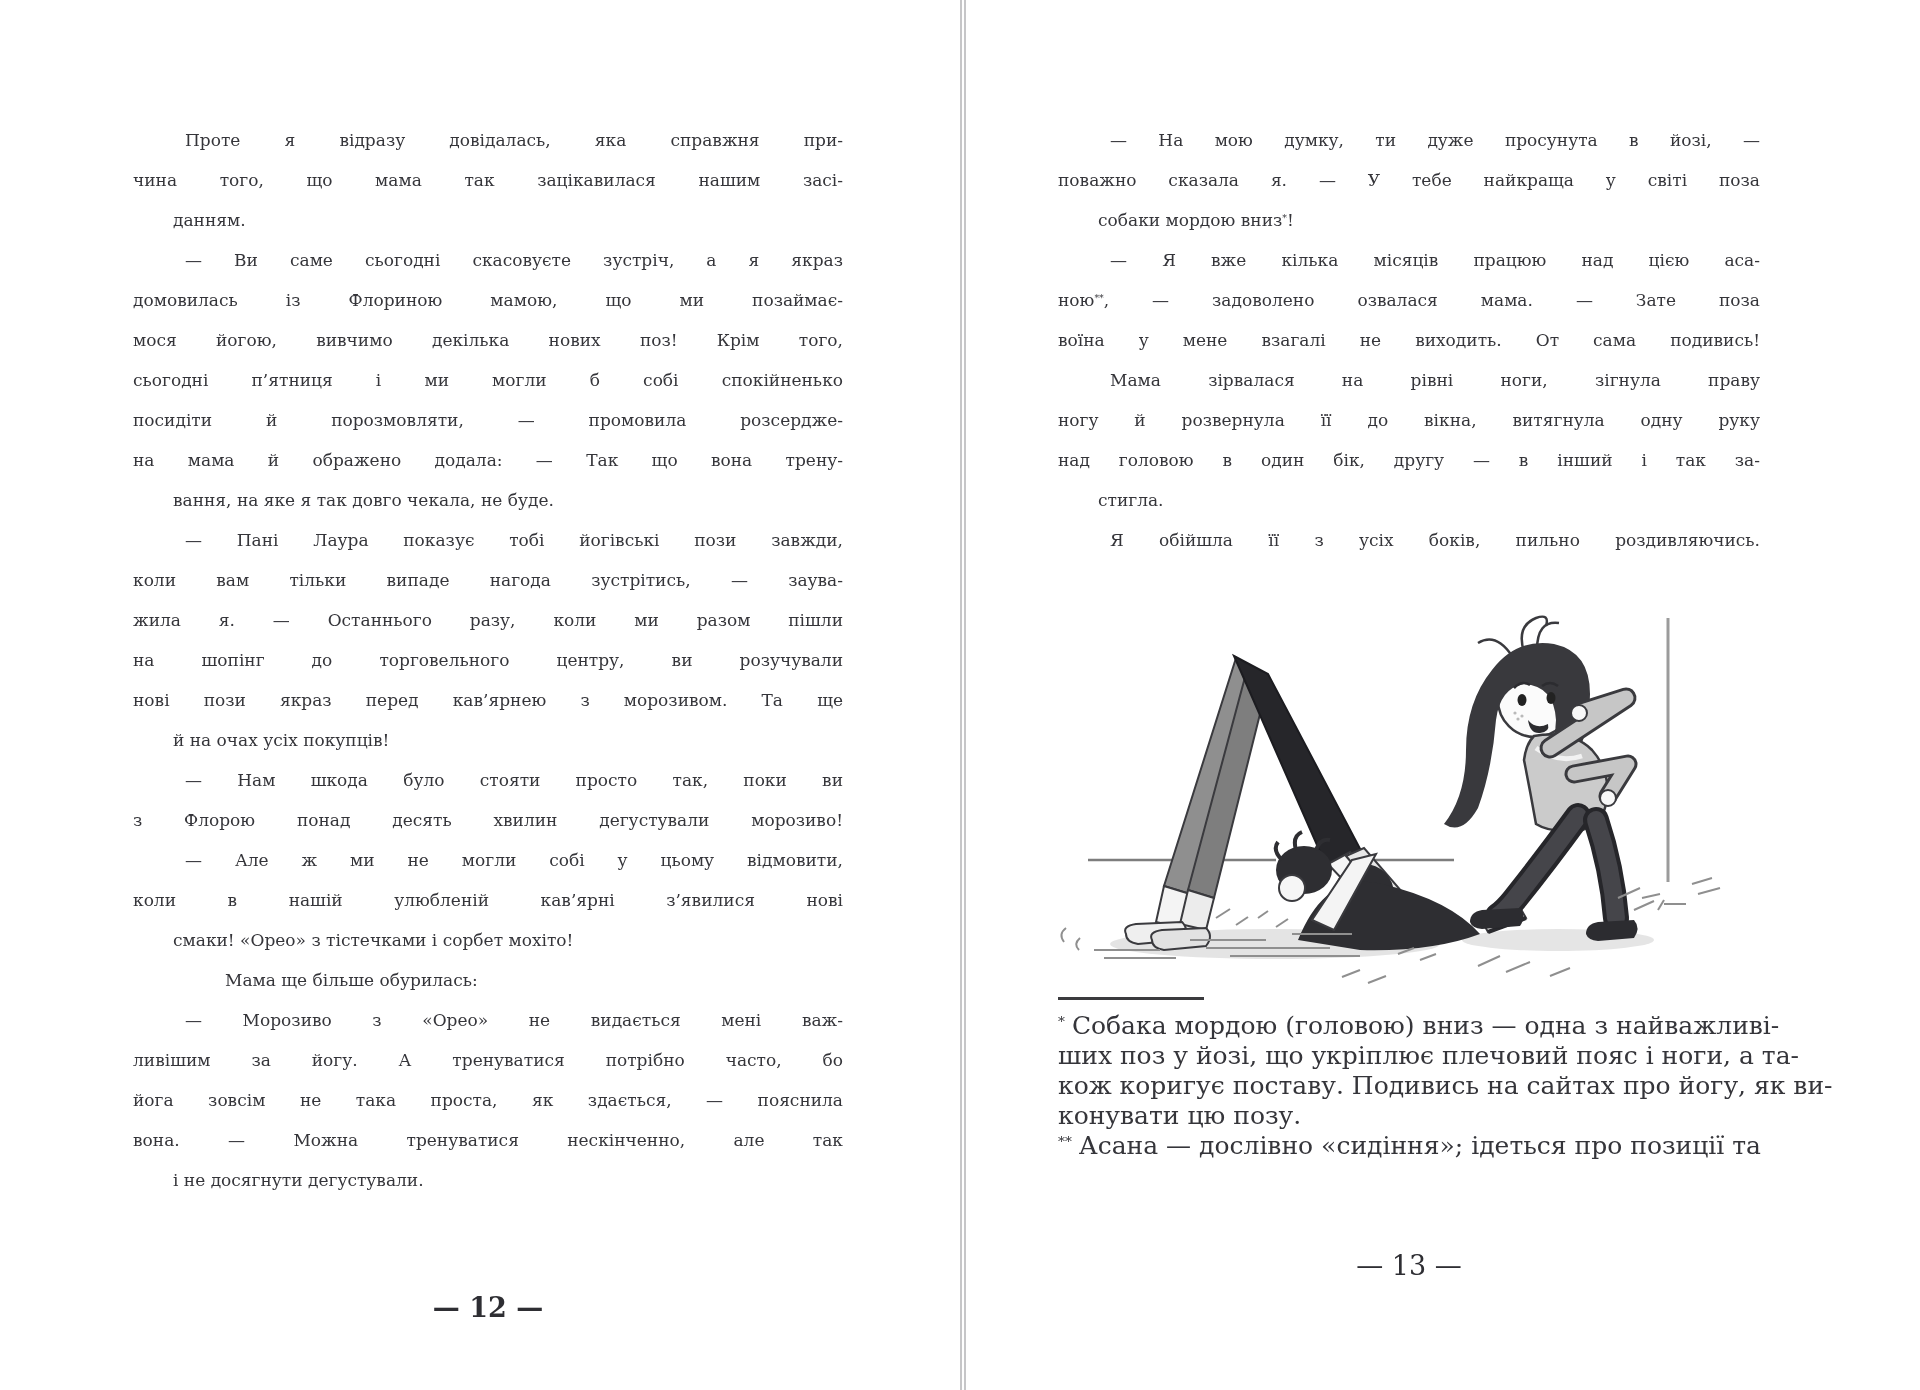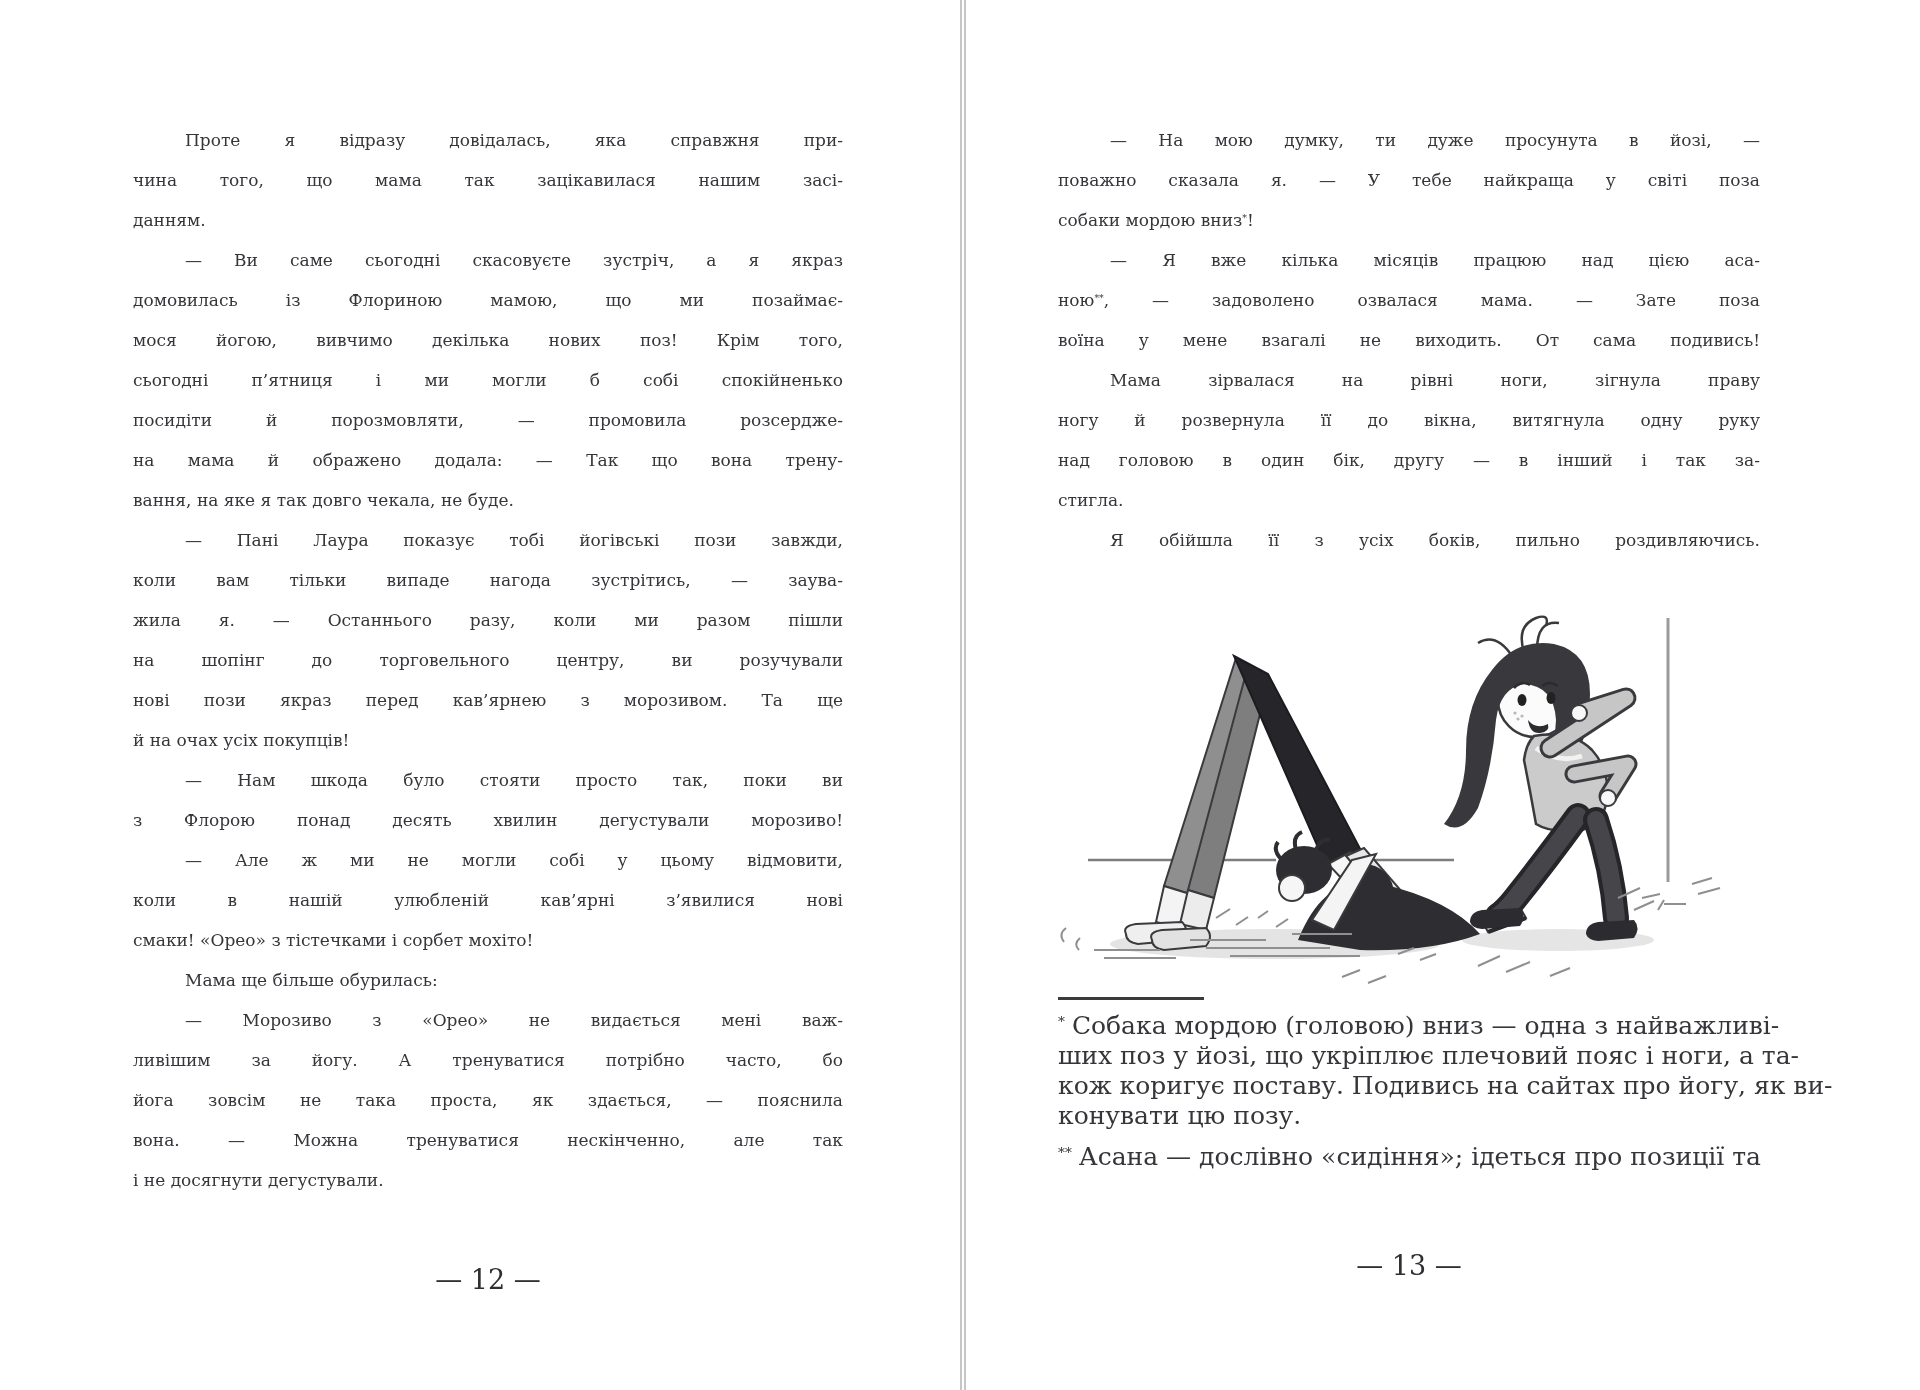--- a/index.html
+++ b/index.html
@@ -11,35 +11,35 @@
   }
   .gutter{
     position:absolute;left:960px;top:0;width:2px;height:1390px;
     border-left:2px solid #c6c6c8;border-right:2px solid #c6c6c8;background:#fff;
   }
   .textcol{position:absolute;}
   .ln{
     margin:0;padding:0;height:40px;line-height:40px;font-size:17px;
     text-align:justify;text-align-last:justify;white-space:nowrap;
   }
-  .ln.end{text-align-last:left;}
+  .ln.end{text-align-last:left;margin-left:40px;}
   .ln.ind{text-indent:52px;}
   .sup{font-size:0.55em;position:relative;top:-0.55em;letter-spacing:0;}
   .pagenum{
     position:absolute;text-align:center;font-size:27px;line-height:40px;color:#2e2e33;
   }
   .fn-rule{position:absolute;left:1058px;top:997px;width:146px;height:3px;background:#3b3b3e;}
   .footnotes{position:absolute;left:1058px;top:1011px;width:702px;}
   .fln{
     margin:0;padding:0;height:30px;line-height:30px;font-size:25px;
     text-align:justify;text-align-last:justify;white-space:nowrap;
   }
   .fln.end{text-align-last:left;}
   .fln .fnm{margin-right:7px;}
-  .fn2{margin-top:11px;}
+  .fn2{}
   .illus{position:absolute;left:1030px;top:598px;width:740px;height:400px;}
 </style>
 </head>
 <body>
 
 <div class="gutter"></div>
 
 <section>
   <div class="textcol" style="left:133px;top:120px;width:710px;">
     <p class="ln ind">Проте я відразу довідалась, яка справжня при-</p>
@@ -63,21 +63,21 @@
     <p class="ln ind">— Але ж ми не могли собі у цьому відмовити,</p>
     <p class="ln">коли в нашій улюбленій кав’ярні з’явилися нові</p>
     <p class="ln end">смаки! «Орео» з тістечками і сорбет мохіто!</p>
     <p class="ln ind end">Мама ще більше обурилась:</p>
     <p class="ln ind">— Морозиво з «Орео» не видається мені важ-</p>
     <p class="ln">ливішим за йогу. А тренуватися потрібно часто, бо</p>
     <p class="ln">йога зовсім не така проста, як здається, — пояснила</p>
     <p class="ln">вона. — Можна тренуватися нескінченно, але так</p>
     <p class="ln end">і не досягнути дегустували.</p>
   </div>
-  <div class="pagenum" style="left:133px;width:710px;top:1260px;">— 12 —</div>
+  <div class="pagenum" style="left:133px;width:710px;top:1288px;font-weight:bold;">— 12 —</div>
 </section>
 
 <section>
   <div class="textcol" style="left:1058px;top:120px;width:702px;">
     <p class="ln ind">— На мою думку, ти дуже просунута в йозі, —</p>
     <p class="ln">поважно сказала я. — У тебе найкраща у світі поза</p>
     <p class="ln end"><span>собаки мордою вниз</span><span class="sup">*</span><span>!</span></p>
     <p class="ln ind">— Я вже кілька місяців працюю над цією аса-</p>
     <p class="ln"><span>ною</span><span class="sup">**</span><span>, — задоволено озвалася мама. — Зате поза</span></p>
     <p class="ln">воїна у мене взагалі не виходить. От сама подивись!</p>

